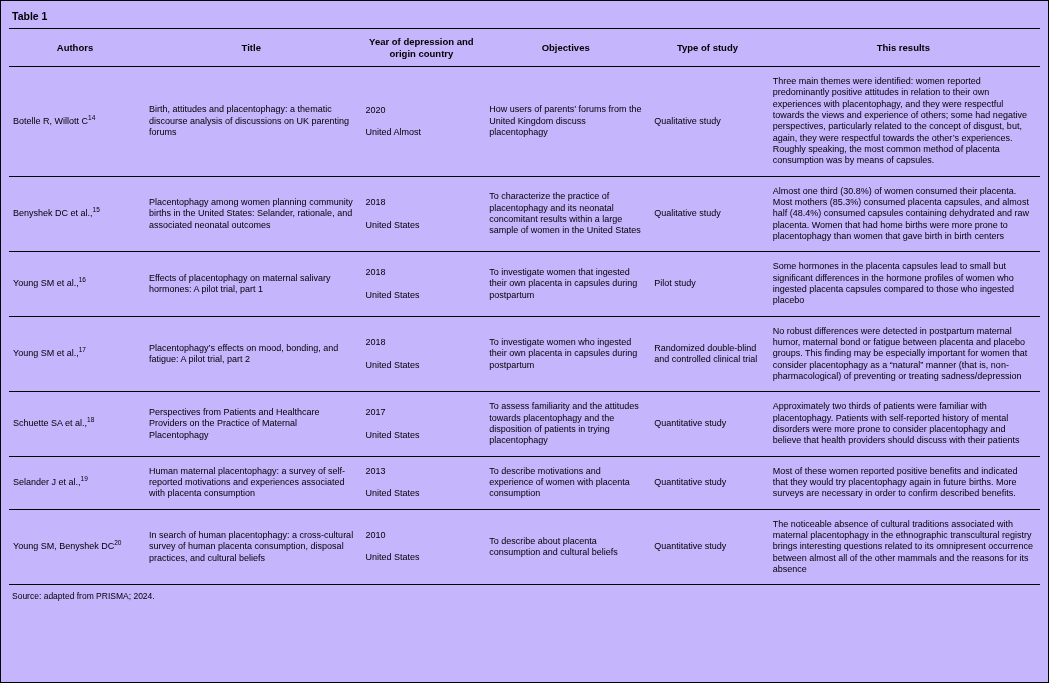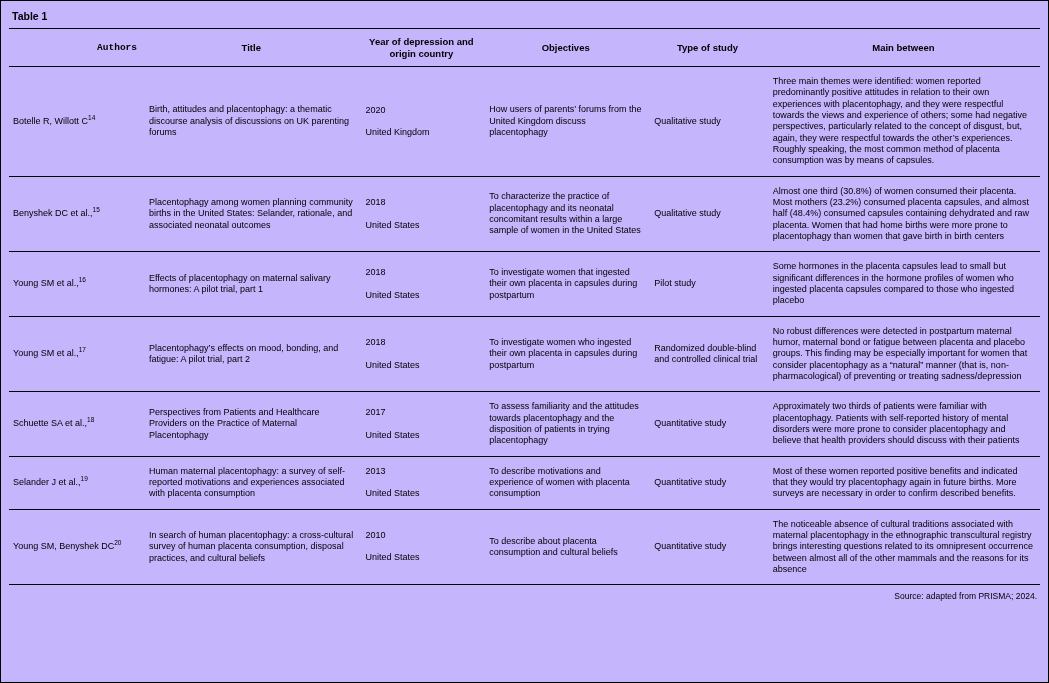--- a/index.html
+++ b/index.html
@@ -27,31 +27,31 @@
   col.c-title    { width: 21%; }
   col.c-year     { width: 12%; }
   col.c-obj      { width: 16%; }
   col.c-type     { width: 11.5%; }
   col.c-results  { width: 26.5%; }
   thead tr { border-bottom: 1.5px solid #000; }
   th {
     font-weight: bold; font-size: 9.5px; line-height: 1.22;
     padding: 7px 6px; vertical-align: middle; text-align: center;
   }
-  th.c-authors { text-align: right; padding-left: 4px; font-family: Liberation Mono, monospace; }
+  th.c-authors { text-align: center; padding-left: 4px; }
   tbody tr { border-bottom: 1px solid #000; }
   td {
     font-size: 9px; line-height: 1.26;
     padding: 9px 6px; vertical-align: middle; 
   }
   td.c-authors { text-align: left; padding-left: 4px; }
   sup { font-size: 6.5px; vertical-align: super; line-height: 0; }
   .etal { }
   .year-line { margin-bottom: 11px; }
-  .source-note { font-size: 8.5px; padding: 6px 3px; text-align: right; }
+  .source-note { font-size: 8.5px; padding: 6px 3px; }
 </style>
 </head>
 <body>
 
 <div class="page">
   <div class="table-label">Table 1</div>
 
   <table>
     <colgroup>
       <col class="c-authors">
@@ -61,45 +61,45 @@
         <col class="c-type">
         <col class="c-results">
     </colgroup>
     <thead>
       <tr>
         <th class="c-authors">Authors</th>
         <th class="c-title">Title</th>
         <th class="c-year">Year of depression and origin country</th>
         <th class="c-obj">Objectives</th>
         <th class="c-type">Type of study</th>
-        <th class="c-results">Main between</th>
+        <th class="c-results">This results</th>
       </tr>
     </thead>
     <tbody>
         <tr>
           <td class="c-authors">Botelle R, Willott C<sup>14</sup></td>
           <td class="c-title">Birth, attitudes and placentophagy: a thematic discourse analysis of discussions on UK parenting forums</td>
           <td class="c-year">
             <div class="year-line">2020</div>
-            <div>United Kingdom</div>
+            <div>United Almost</div>
           </td>
           <td class="c-obj">How users of parents’ forums from the United Kingdom discuss placentophagy</td>
           <td class="c-type">Qualitative study</td>
           <td class="c-results">Three main themes were identified: women reported predominantly positive attitudes in relation to their own experiences with placentophagy, and they were respectful towards the views and experience of others; some had negative perspectives, particularly related to the concept of disgust, but, again, they were respectful towards the other’s experiences. Roughly speaking, the most common method of placenta consumption was by means of capsules.</td>
         </tr>
         <tr>
           <td class="c-authors">Benyshek DC <span class="etal">et al.,</span><sup>15</sup></td>
           <td class="c-title">Placentophagy among women planning community births in the United States: Selander, rationale, and associated neonatal outcomes</td>
           <td class="c-year">
             <div class="year-line">2018</div>
             <div>United States</div>
           </td>
           <td class="c-obj">To characterize the practice of placentophagy and its neonatal concomitant results within a large sample of women in the United States</td>
           <td class="c-type">Qualitative study</td>
-          <td class="c-results">Almost one third (30.8%) of women consumed their placenta. Most mothers (23.2%) consumed placenta capsules, and almost half (48.4%) consumed capsules containing dehydrated and raw placenta. Women that had home births were more prone to placentophagy than women that gave birth in birth centers</td>
+          <td class="c-results">Almost one third (30.8%) of women consumed their placenta. Most mothers (85.3%) consumed placenta capsules, and almost half (48.4%) consumed capsules containing dehydrated and raw placenta. Women that had home births were more prone to placentophagy than women that gave birth in birth centers</td>
         </tr>
         <tr>
           <td class="c-authors">Young SM <span class="etal">et al.,</span><sup>16</sup></td>
           <td class="c-title">Effects of placentophagy on maternal salivary hormones: A pilot trial, part 1</td>
           <td class="c-year">
             <div class="year-line">2018</div>
             <div>United States</div>
           </td>
           <td class="c-obj">To investigate women that ingested their own placenta in capsules during postpartum</td>
           <td class="c-type">Pilot study</td>

